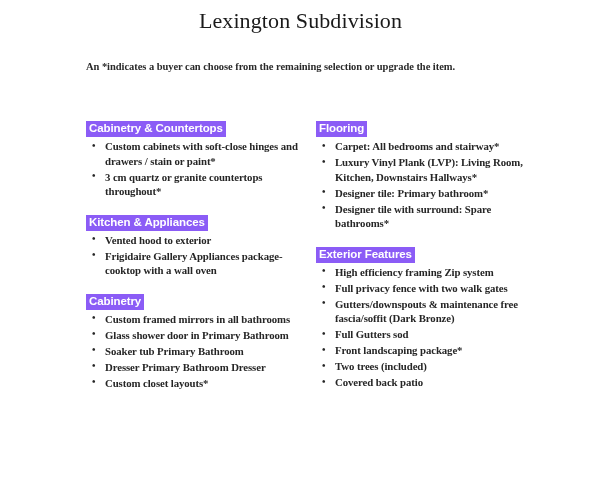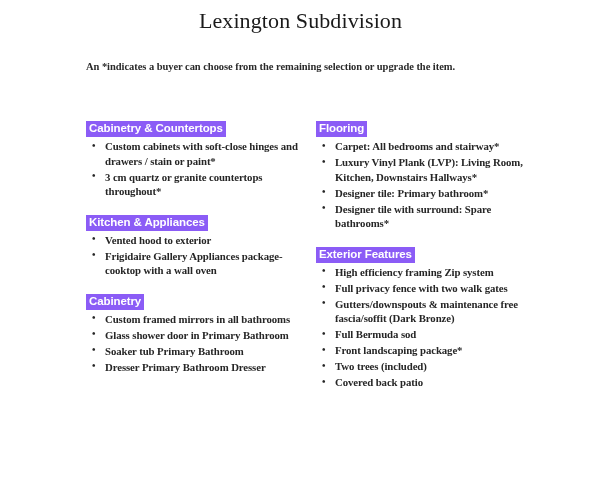--- a/index.html
+++ b/index.html
@@ -117,33 +117,34 @@
         </ul></div>
       <div class="section"><div class="section-heading">Kitchen &amp; Appliances</div><ul class="bullets">
           <li>Vented hood to exterior</li>
           <li>Frigidaire Gallery Appliances package-cooktop with a wall oven</li>
         </ul></div>
       <div class="section"><div class="section-heading">Cabinetry</div><ul class="bullets">
           <li>Custom framed mirrors in all bathrooms</li>
           <li>Glass shower door in Primary Bathroom</li>
           <li>Soaker tub Primary Bathroom</li>
           <li>Dresser Primary Bathroom Dresser</li>
+          <li>Custom closet layouts*</li>
         </ul></div>
     </div>
   <div class="col col-right">
       <div class="section"><div class="section-heading">Flooring</div><ul class="bullets">
           <li>Carpet: All bedrooms and stairway*</li>
           <li>Luxury Vinyl Plank (LVP): Living Room, Kitchen, Downstairs Hallways*</li>
           <li>Designer tile: Primary bathroom*</li>
           <li>Designer tile with surround: Spare bathrooms*</li>
         </ul></div>
       <div class="section"><div class="section-heading">Exterior Features</div><ul class="bullets">
           <li>High efficiency framing Zip system</li>
           <li>Full privacy fence with two walk gates</li>
           <li>Gutters/downspouts &amp; maintenance free fascia/soffit (Dark Bronze)</li>
-          <li>Full Bermuda sod</li>
+          <li>Full Gutters sod</li>
           <li>Front landscaping package*</li>
           <li>Two trees (included)</li>
           <li>Covered back patio</li>
         </ul></div>
     </div>
 
 </div>
 
 </body></html>

